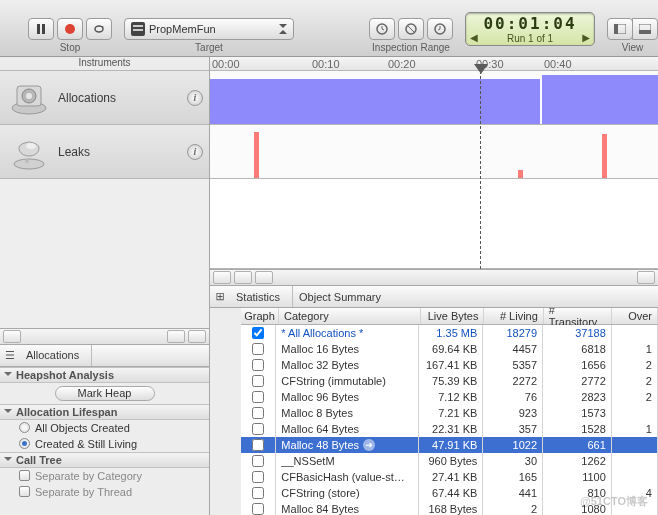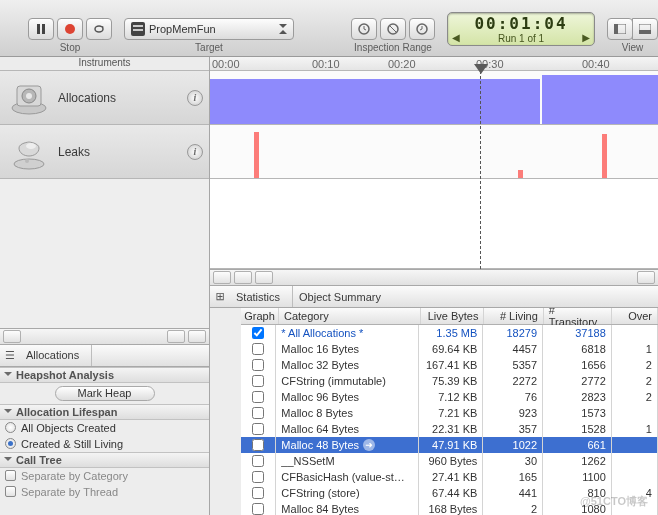--- a/index.html
+++ b/index.html
@@ -11,21 +11,21 @@
 .traffic span{width:11px;height:11px;border-radius:50%;background:linear-gradient(#f0f0f0,#c6c6c6);border:1px solid #9a9a9a;}
 .toolbar {position:absolute; top:0; left:0; right:0; height:57px; background:linear-gradient(#efefef,#cfcfcf); border-bottom:1px solid #9a9a9a; padding-top:18px; display:flex;}
 .tb-group{display:flex;flex-direction:column;align-items:center;margin:0 6px;}
 .tb-row{display:flex;gap:3px;}
 .tb-btn{width:26px;height:22px;border:1px solid #9b9b9b;border-radius:4px;background:linear-gradient(#fdfdfd,#dcdcdc);display:flex;align-items:center;justify-content:center;box-shadow:0 1px 0 #fff inset;}
 .tb-label{font-size:10px;color:#5c5c5c;margin-top:2px;}
 .target-pop{width:170px;height:22px;border:1px solid #9b9b9b;border-radius:4px;background:linear-gradient(#fdfdfd,#dcdcdc);display:flex;align-items:center;padding:0 18px 0 6px;position:relative;color:#333;}
 .target-pop::after{content:"";position:absolute;right:6px;top:5px;width:0;height:0;border:4px solid transparent;border-top-color:#555;}
 .target-pop::before{content:"";position:absolute;right:6px;bottom:5px;width:0;height:0;border:4px solid transparent;border-bottom-color:#555;}
 .target-name{margin-left:4px;}
-.timer{width:148px;height:34px;border:1px solid #8a8a8a;border-radius:5px;background:linear-gradient(#eef6d9,#d4e4a7);box-shadow:inset 0 1px 2px rgba(0,0,0,.3);display:flex;flex-direction:column;align-items:center;justify-content:center;position:relative;margin-top:-6px;font-family:"DS-Digital","Courier New",monospace;}
+.timer{width:130px;height:34px;border:1px solid #8a8a8a;border-radius:5px;background:linear-gradient(#eef6d9,#d4e4a7);box-shadow:inset 0 1px 2px rgba(0,0,0,.3);display:flex;flex-direction:column;align-items:center;justify-content:center;position:relative;margin-top:-6px;font-family:"DS-Digital","Courier New",monospace;}
 .timer .digits{font-size:16px;letter-spacing:2px;color:#2c3c12;font-weight:bold;font-family:monospace;}
 .timer .run{font-size:10px;color:#45551e;}
 .timer-arrow{position:absolute;font-size:10px;color:#4a5a22;}
 .timer-arrow.l{left:4px;bottom:2px;} .timer-arrow.r{right:4px;bottom:2px;}
 .spacer{flex:1;}
 svg{display:block;}
 
 
 .main{position:absolute;top:57px;left:0;right:0;bottom:0;display:flex;}
 .left-col{width:210px;background:#ededed;border-right:1px solid #a6a6a6;display:flex;flex-direction:column;}
@@ -53,21 +53,21 @@
 .jump{height:22px;border-bottom:1px solid #a8a8a8;background:linear-gradient(#fbfbfb,#e1e1e1);display:flex;align-items:center;}
 .jump .lead-icon{width:20px;text-align:center;color:#555;}
 .jump .crumb{padding:0 12px 0 6px;border-right:1px solid #bdbdbd;height:100%;display:flex;align-items:center;color:#3a3a3a;position:relative;}
 .jump .crumb::after{content:"";position:absolute;right:-1px;top:0;bottom:0;width:10px;background:linear-gradient(135deg,transparent 49%,#bdbdbd 50%,transparent 51%);clip-path:polygon(0 0,100% 50%,0 100%);background:#e8e8e8;border-right:1px solid #bdbdbd;display:none;}
 
 
 .panel{flex:1;overflow:hidden;}
 .panel .sec-head{height:16px;background:linear-gradient(#f4f4f4,#dedede);border-top:1px solid #c2c2c2;border-bottom:1px solid #c2c2c2;display:flex;align-items:center;padding-left:4px;font-weight:bold;color:#525252;font-size:10px;}
 .sec-head .disclosure{display:inline-block;width:0;height:0;border:4px solid transparent;border-top-color:#6b6b6b;margin-right:4px;margin-top:3px;}
 .mark-heap{width:100px;height:15px;margin:3px auto;display:block;border:1px solid #a9a9a9;border-radius:9px;background:linear-gradient(#fefefe,#dedede);font-size:11px;color:#333;text-align:center;line-height:13px;}
-.opt-row{height:16px;display:flex;align-items:center;padding-left:5px;font-size:11px;color:#333;}
+.opt-row{height:16px;display:flex;align-items:center;padding-left:19px;font-size:11px;color:#333;}
 .radio{width:11px;height:11px;border:1px solid #888;border-radius:50%;margin-right:5px;background:radial-gradient(#fff,#ddd);position:relative;}
 .radio.on::after{content:"";position:absolute;inset:2px;border-radius:50%;background:#3b72c9;}
 .check{width:11px;height:11px;border:1px solid #888;border-radius:2px;margin-right:5px;background:linear-gradient(#fff,#e2e2e2);}
 
 
 .table-wrap{flex:1;overflow:hidden;display:flex;flex-direction:column;margin-left:31px;}
 .thead{display:flex;height:17px;background:linear-gradient(#fbfbfb,#e2e2e2);border-bottom:1px solid #b0b0b0;font-size:11px;color:#333;}
 .thead>div,.trow>div{border-right:1px solid #d4d4d4;padding:0 5px;display:flex;align-items:center;height:100%;}
 .thead .rt,.trow .rt{justify-content:flex-end;}
 .c-graph{width:38px;justify-content:center!important;} .c-cat{width:157px;} .c-lb{width:70px;} .c-liv{width:65px;} .c-tr{width:75px;} .c-ov{width:50px;}
@@ -264,21 +264,21 @@
         </div>
     </div>
   </div>
 
   <div class="right-col">
     <div class="ruler">
       <span style="left:2px">00:00</span>
       <span style="left:102px">00:10</span>
       <span style="left:178px">00:20</span>
       <span style="left:266px">00:30</span>
-      <span style="left:372px">00:40</span>
+      <span style="left:334px">00:40</span>
     </div>
 
     <div style="position:relative">
       <div class="lane">
         <div class="alloc-fill"></div>
           <div class="alloc-fill2"></div>
       </div>
       <div class="lane">
         <div class="leak-bar" style="left:44px;height:46px"></div>
         <div class="leak-bar" style="left:308px;height:8px"></div>

